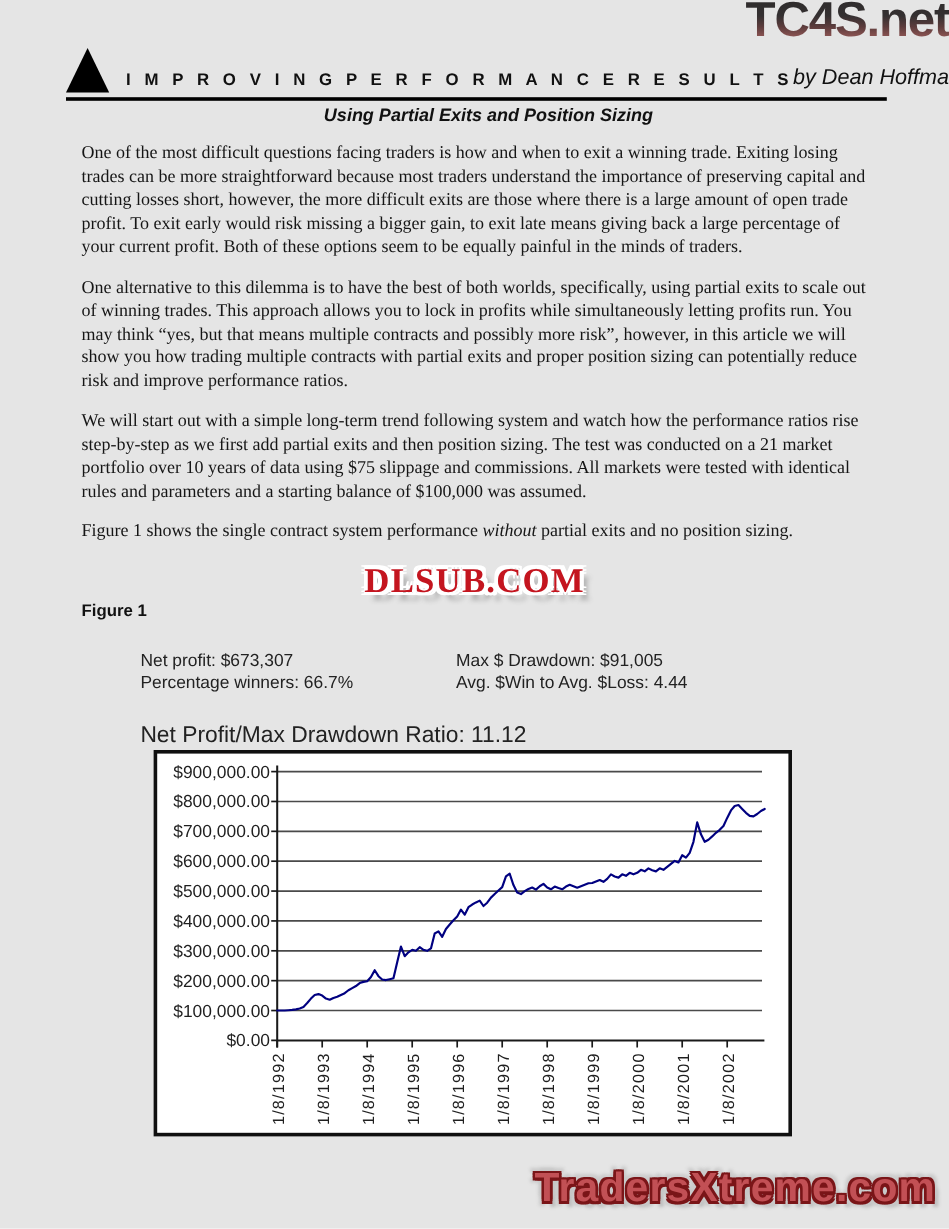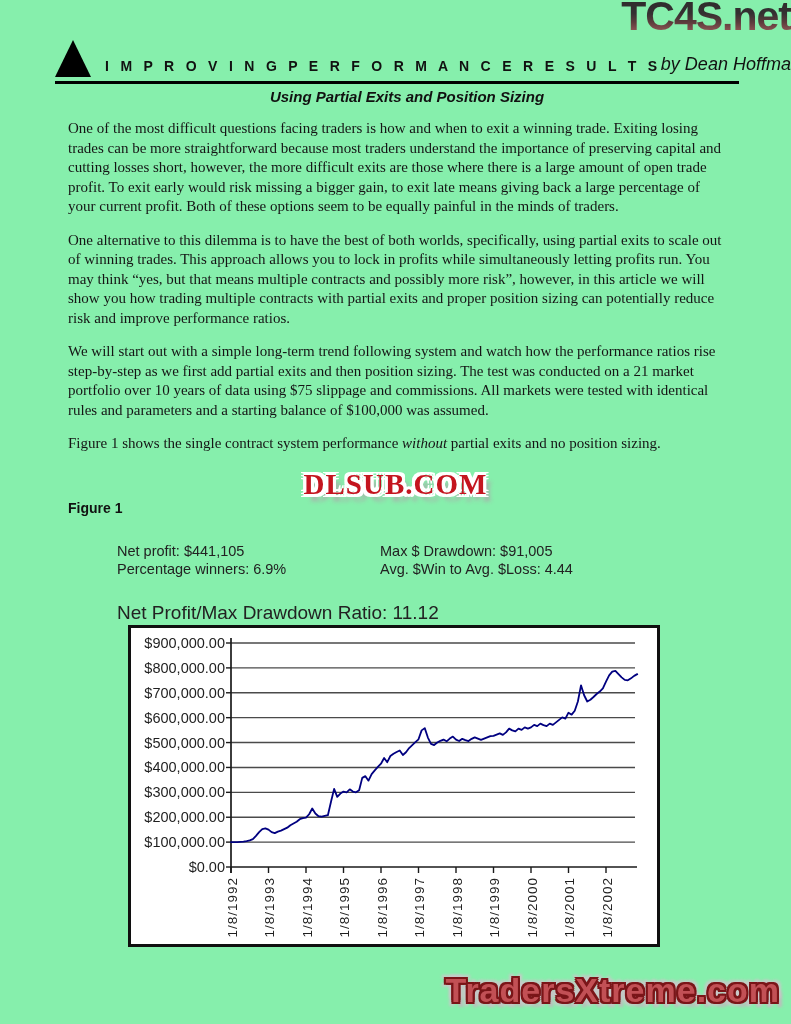--- a/index.html
+++ b/index.html
@@ -1,16 +1,16 @@
 <!DOCTYPE html>
 <html><head>
 <meta charset="utf-8">
 <style>
   html,body{margin:0;padding:0;background:#fff;}
-  .page{position:relative;width:791px;height:1024px;background:#86efac;overflow:hidden;
+  .page{position:relative;width:791px;height:1024px;background:#e5e5e5;overflow:hidden;
         font-family:"Liberation Sans",sans-serif;color:#111;}
 
   
   .tc4s{position:absolute;top:-4px;right:0px;font-size:41px;font-weight:bold;
         letter-spacing:-1px;color:#4a3838;line-height:1;}
   @supports ((-webkit-background-clip: text)){
     .tc4s{background:linear-gradient(180deg,#2d2b2b 0%,#343031 42%,#5c3c3c 64%,#8a5352 84%,#a8706a 100%);
           -webkit-background-clip:text;background-clip:text;color:transparent;}
   }
 
@@ -79,23 +79,23 @@
     <p>One alternative to this dilemma is to have the best of both worlds, specifically, using partial exits to scale out of winning trades. This approach allows you to lock in profits while simultaneously letting profits run. You may think “yes, but that means multiple contracts and possibly more risk”, however, in this article we will show you how trading multiple contracts with partial exits and proper position sizing can potentially reduce risk and improve performance ratios.</p>
     <p>We will start out with a simple long-term trend following system and watch how the performance ratios rise step-by-step as we first add partial exits and then position sizing. The test was conducted on a 21 market portfolio over 10 years of data using $75 slippage and commissions. All markets were tested with identical rules and parameters and a starting balance of $100,000 was assumed.</p>
     <p><span>Figure 1 shows the single contract system performance </span><em>without</em><span> partial exits and no position sizing.</span></p>
   </div>
 
   <div class="figure-label">Figure 1</div>
 
   <div class="watermark">DLSUB.COM</div>
 
   <div class="stats">
-    <div>Net profit: $441,105</div>
+    <div>Net profit: $673,307</div>
     <div>Max $ Drawdown: $91,005</div>
-    <div>Percentage winners: 6.9%</div>
+    <div>Percentage winners: 66.7%</div>
     <div>Avg. $Win to Avg. $Loss: 4.44</div>
   </div>
   <div class="ratio">Net Profit/Max Drawdown Ratio: 11.12</div>
 
   <div class="chart-box">
     <svg id="chart-svg" width="526" height="316" viewBox="0 0 526 316">
         <line x1="100" y1="214.11111111111111" x2="504" y2="214.11111111111111" stroke="#4a4a4a" stroke-width="1.4"></line>
         <line x1="100" y1="189.22222222222223" x2="504" y2="189.22222222222223" stroke="#4a4a4a" stroke-width="1.4"></line>
         <line x1="100" y1="164.33333333333331" x2="504" y2="164.33333333333331" stroke="#4a4a4a" stroke-width="1.4"></line>
         <line x1="100" y1="139.44444444444446" x2="504" y2="139.44444444444446" stroke="#4a4a4a" stroke-width="1.4"></line>

